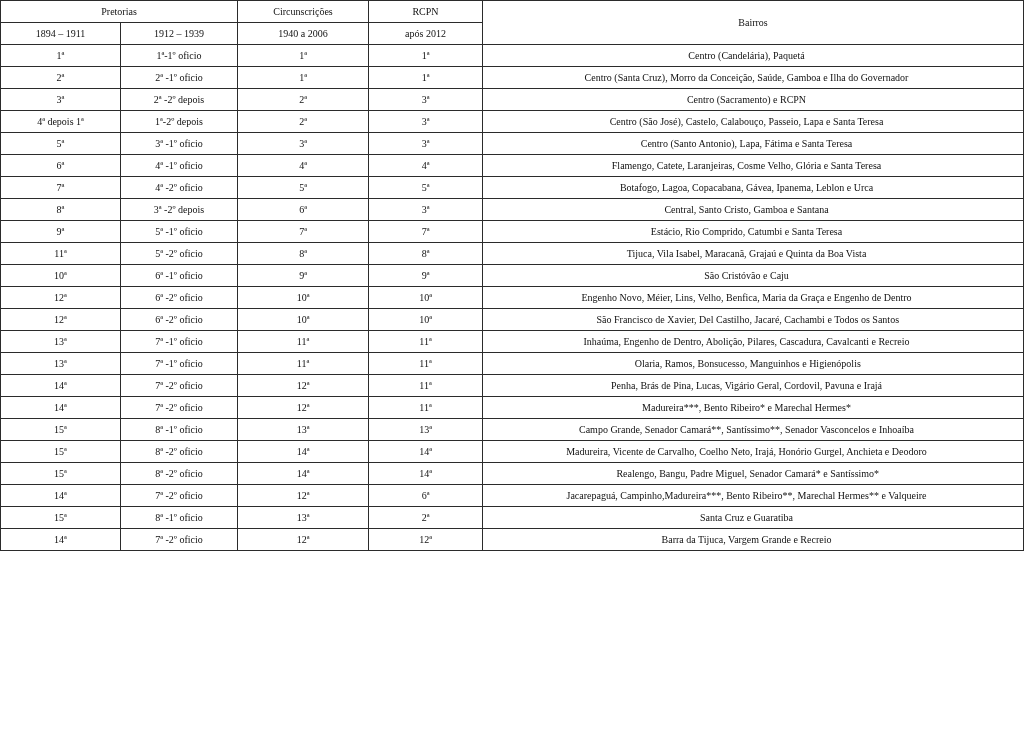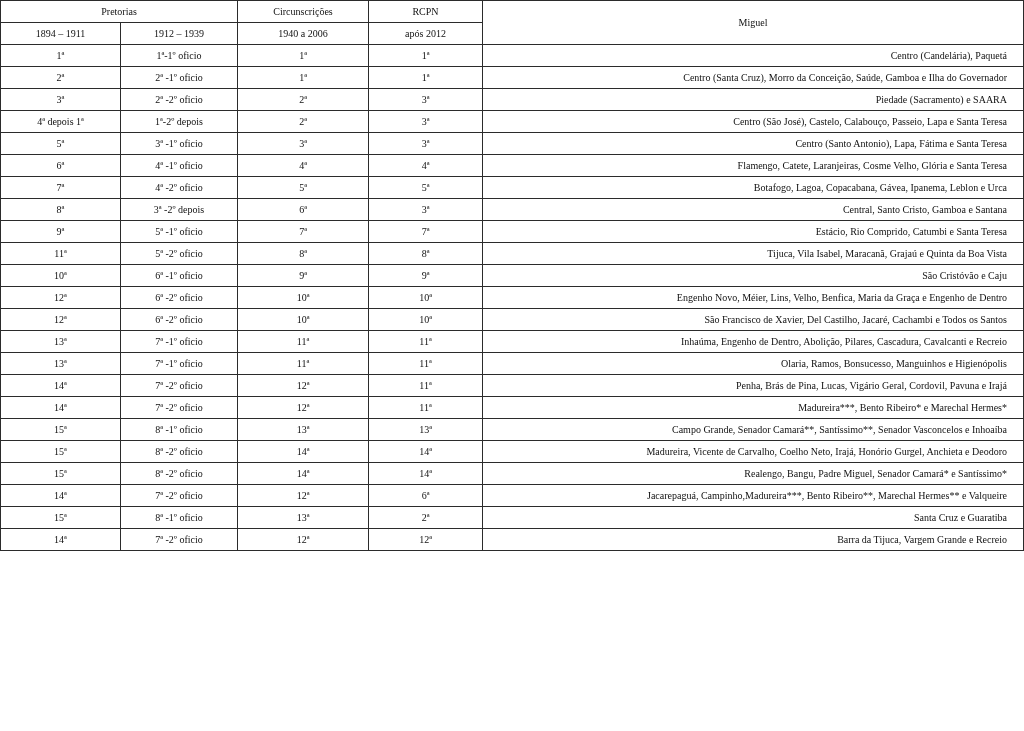--- a/index.html
+++ b/index.html
@@ -32,21 +32,21 @@
     vertical-align: middle;
     overflow: hidden;
   }
   table.district-table th {
     height: 20px;
   }
   table.district-table td {
     height: 21px;
   }
   table.district-table td.bairros {
-    text-align: right;
+    text-align: center;
     padding: 0 16px 0 3px;
     white-space: pre-wrap;
   }
 </style>
 </head>
 <body>
 
 <div class="page">
   <table class="district-table">
     <colgroup>
@@ -54,21 +54,21 @@
       <col style="width:117px">
       <col style="width:131px">
       <col style="width:114px">
       <col style="width:541px">
     </colgroup>
     <thead>
       <tr>
         <th colspan="2">Pretorias</th>
         <th>Circunscrições</th>
         <th>RCPN</th>
-        <th rowspan="2">Miguel</th>
+        <th rowspan="2">Bairros</th>
       </tr>
       <tr>
         <th>1894 – 1911</th>
         <th>1912 – 1939</th>
         <th>1940 a 2006</th>
         <th>após 2012</th>
       </tr>
     </thead>
     <tbody>
         <tr>
@@ -80,24 +80,24 @@
         </tr>
         <tr>
           <td>2ª</td>
           <td>2ª -1º oficio</td>
           <td>1ª</td>
           <td>1ª</td>
           <td class="bairros">Centro (Santa Cruz), Morro da Conceição, Saúde, Gamboa e Ilha do Governador</td>
         </tr>
         <tr>
           <td>3ª</td>
-          <td>2ª -2º oficio</td>
-          <td>2ª</td>
-          <td>3ª</td>
-          <td class="bairros">Piedade (Sacramento) e SAARA</td>
+          <td>2ª -2º depois</td>
+          <td>2ª</td>
+          <td>3ª</td>
+          <td class="bairros">Centro (Sacramento) e RCPN</td>
         </tr>
         <tr>
           <td>4ª depois 1ª</td>
           <td>1ª-2º depois</td>
           <td>2ª</td>
           <td>3ª</td>
           <td class="bairros">Centro (São José), Castelo, Calabouço, Passeio, Lapa e Santa Teresa</td>
         </tr>
         <tr>
           <td>5ª</td>

